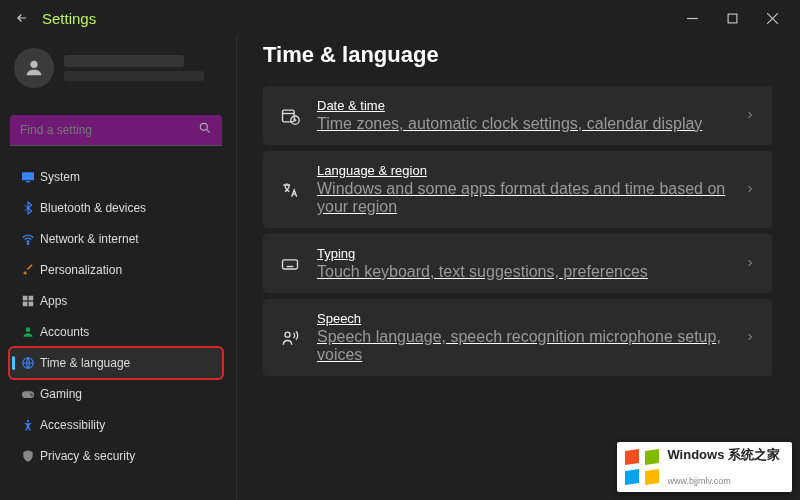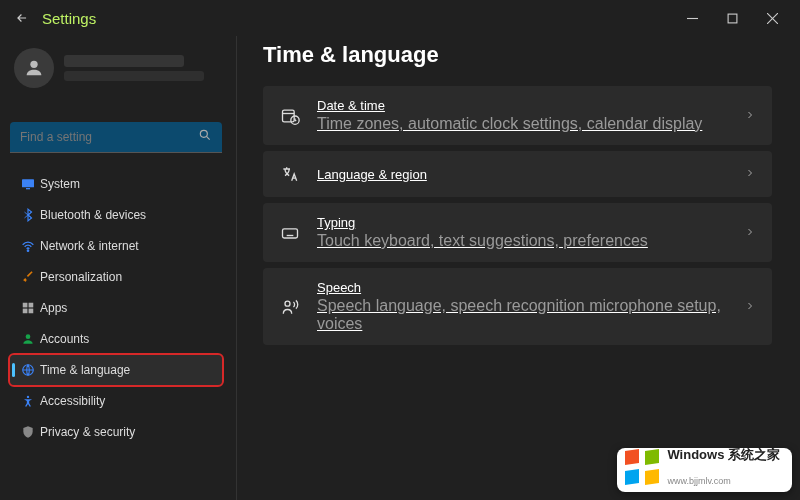--- a/index.html
+++ b/index.html
@@ -14,42 +14,42 @@
 .main { display: flex; height: calc(100% - 36px); }
 
 .sidebar { width: 232px; padding: 6px 10px 10px 10px; display: flex; flex-direction: column; gap: 2px; overflow: hidden; }
 .profile { display: flex; align-items: center; gap: 10px; padding: 6px 4px 12px 4px; }
 .avatar { width: 40px; height: 40px; border-radius: 50%; background: #3a3a3a; display: flex; align-items: center; justify-content: center; }
 .avatar svg { width: 22px; height: 22px; color: #bbb; }
 .profile-text { display: flex; flex-direction: column; }
 .profile-name { font-size: 13px; color: #999; background: #353535; border-radius: 3px; width: 120px; height: 12px; margin-bottom: 4px; }
 .profile-sub { font-size: 11px; color: #777; background: #2f2f2f; border-radius: 3px; width: 140px; height: 10px; }
 
-.search { display: flex; align-items: center; background: #0c4a6e; border-bottom: 1px solid #555; border-radius: 4px 4px 0 0; padding: 6px 10px; margin: 20px 0 14px 0; }
+.search { display: flex; align-items: center; background: #701a75; border-bottom: 1px solid #555; border-radius: 4px 4px 0 0; padding: 6px 10px; margin: 13px 0 14px 0; }
 .search input { flex: 1; background: transparent; border: none; outline: none; color: #ccc; font-size: 12px; }
 .search .sicon { color: #aaa; }
 
 .nav { display: flex; flex-direction: column; gap: 1px; }
 .nav-item { display: flex; align-items: center; gap: 4px; padding: 7px 10px; border-radius: 4px; font-size: 12px; color: #ddd; cursor: pointer; position: relative; }
 .nav-item.active { background: #2d2d2d; }
 .nav-item.active::before { content: ""; position: absolute; left: 2px; top: 8px; bottom: 8px; width: 3px; background: #4cc2ff; border-radius: 2px; }
 .nav-item.highlight { outline: 2px solid #d62828; outline-offset: 0; }
 .nicon { width: 16px; height: 16px; display: flex; align-items: center; justify-content: center; }
 
 .content { flex: 1; padding: 4px 28px 0 26px; border-left: 1px solid #333; margin-left: 4px; overflow: hidden; }
 .page-title { font-size: 22px; font-weight: 600; margin: 2px 0 18px 0; }
 
 .card { background: #2b2b2b; border-radius: 4px; padding: 12px 16px; display: flex; align-items: center; gap: 16px; margin-bottom: 6px; cursor: pointer; }
 .card .cicon { width: 22px; height: 22px; color: #ddd; display: flex; align-items: center; justify-content: center; }
 .card .ctxt { flex: 1; text-decoration: underline; }
 .card .ctitle { font-size: 13px; color: #fff; }
 .card .cdesc { font-size: 16px; color: #9a9a9a; margin-top: 2px; }
 .card .chev { color: #aaa; }
 
-.watermark { position: absolute; right: 8px; bottom: 8px; background: #fff; border-radius: 8px; padding: 0 12px 6px 8px; display: flex; align-items: center; gap: 8px; box-shadow: 0 2px 8px rgba(0,0,0,.4); }
+.watermark { position: absolute; right: 8px; bottom: 8px; background: #fff; border-radius: 2px; padding: 6px 12px 6px 8px; display: flex; align-items: center; gap: 8px; box-shadow: 0 2px 8px rgba(0,0,0,.4); }
 .wm-logo { width: 34px; height: 34px; position: relative; }
 .wm-logo span { position: absolute; width: 14px; height: 14px; }
 .wm-logo .q1 { top: 0; left: 0; background: #f25022; transform: skewY(-8deg); }
 .wm-logo .q2 { top: 0; right: 0; background: #7fba00; transform: skewY(-8deg); }
 .wm-logo .q3 { bottom: 0; left: 0; background: #00a4ef; transform: skewY(-8deg); }
 .wm-logo .q4 { bottom: 0; right: 0; background: #ffb900; transform: skewY(-8deg); }
 .wm-text { display: flex; flex-direction: column; line-height: 1; }
 .wm-title { font-size: 13px; color: #222; font-weight: 600; }
 .wm-sub { font-size: 9px; color: #888; margin-top: 16px; }
 </style>
@@ -168,20 +168,30 @@
         <span class="nicon">
             <svg width="14" height="14" viewBox="0 0 24 24" fill="none" stroke="#3b82f6" stroke-width="2">
               <circle cx="12" cy="12" r="9"></circle>
               <path d="M3 12h18M12 3c3 3 3 15 0 18M12 3c-3 3-3 15 0 18"></path>
             </svg>
           </span>
         <span>Time &amp; language</span>
       </div>
       <div class="nav-item">
         <span class="nicon">
+            <svg width="16" height="16" viewBox="0 0 24 24" fill="#888">
+              <rect x="3" y="8" width="18" height="10" rx="5"></rect>
+              <circle cx="16" cy="12" r="1.2" fill="#222"></circle>
+              <circle cx="18" cy="14" r="1.2" fill="#222"></circle>
+            </svg>
+          </span>
+        <span>Gaming</span>
+      </div>
+      <div class="nav-item">
+        <span class="nicon">
             <svg width="14" height="14" viewBox="0 0 24 24" fill="#3b82f6">
               <circle cx="12" cy="5" r="2"></circle>
               <path d="M5 9h14l-5 3v4l3 5-2 1-3-5-3 5-2-1 3-5v-4z"></path>
             </svg>
           </span>
         <span>Accessibility</span>
       </div>
       <div class="nav-item">
         <span class="nicon">
             <svg width="14" height="14" viewBox="0 0 24 24" fill="#888">
@@ -216,20 +226,21 @@
 
     <div class="card">
       <span class="cicon">
           <svg width="20" height="20" viewBox="0 0 24 24" fill="none" stroke="currentColor" stroke-width="1.6">
             <path d="M4 6h8M8 4v2M6 6c0 3 2 6 5 8M11 6c0 3-2 6-5 8"></path>
             <path d="M14 20l3-8 3 8M15 17h4"></path>
           </svg>
         </span>
       <div class="ctxt">
         <div class="ctitle">Language &amp; region</div>
+        <div class="cdesc">Windows and some apps format dates and time based on your region</div>
       </div>
       <span class="chev"><svg width="12" height="12" viewBox="0 0 24 24" fill="none" stroke="currentColor" stroke-width="2">
             <path d="M9 6l6 6-6 6"></path>
           </svg></span>
     </div>
 
     <div class="card">
       <span class="cicon">
           <svg width="20" height="20" viewBox="0 0 24 24" fill="none" stroke="currentColor" stroke-width="1.6">
             <rect x="3" y="7" width="18" height="11" rx="2"></rect>

